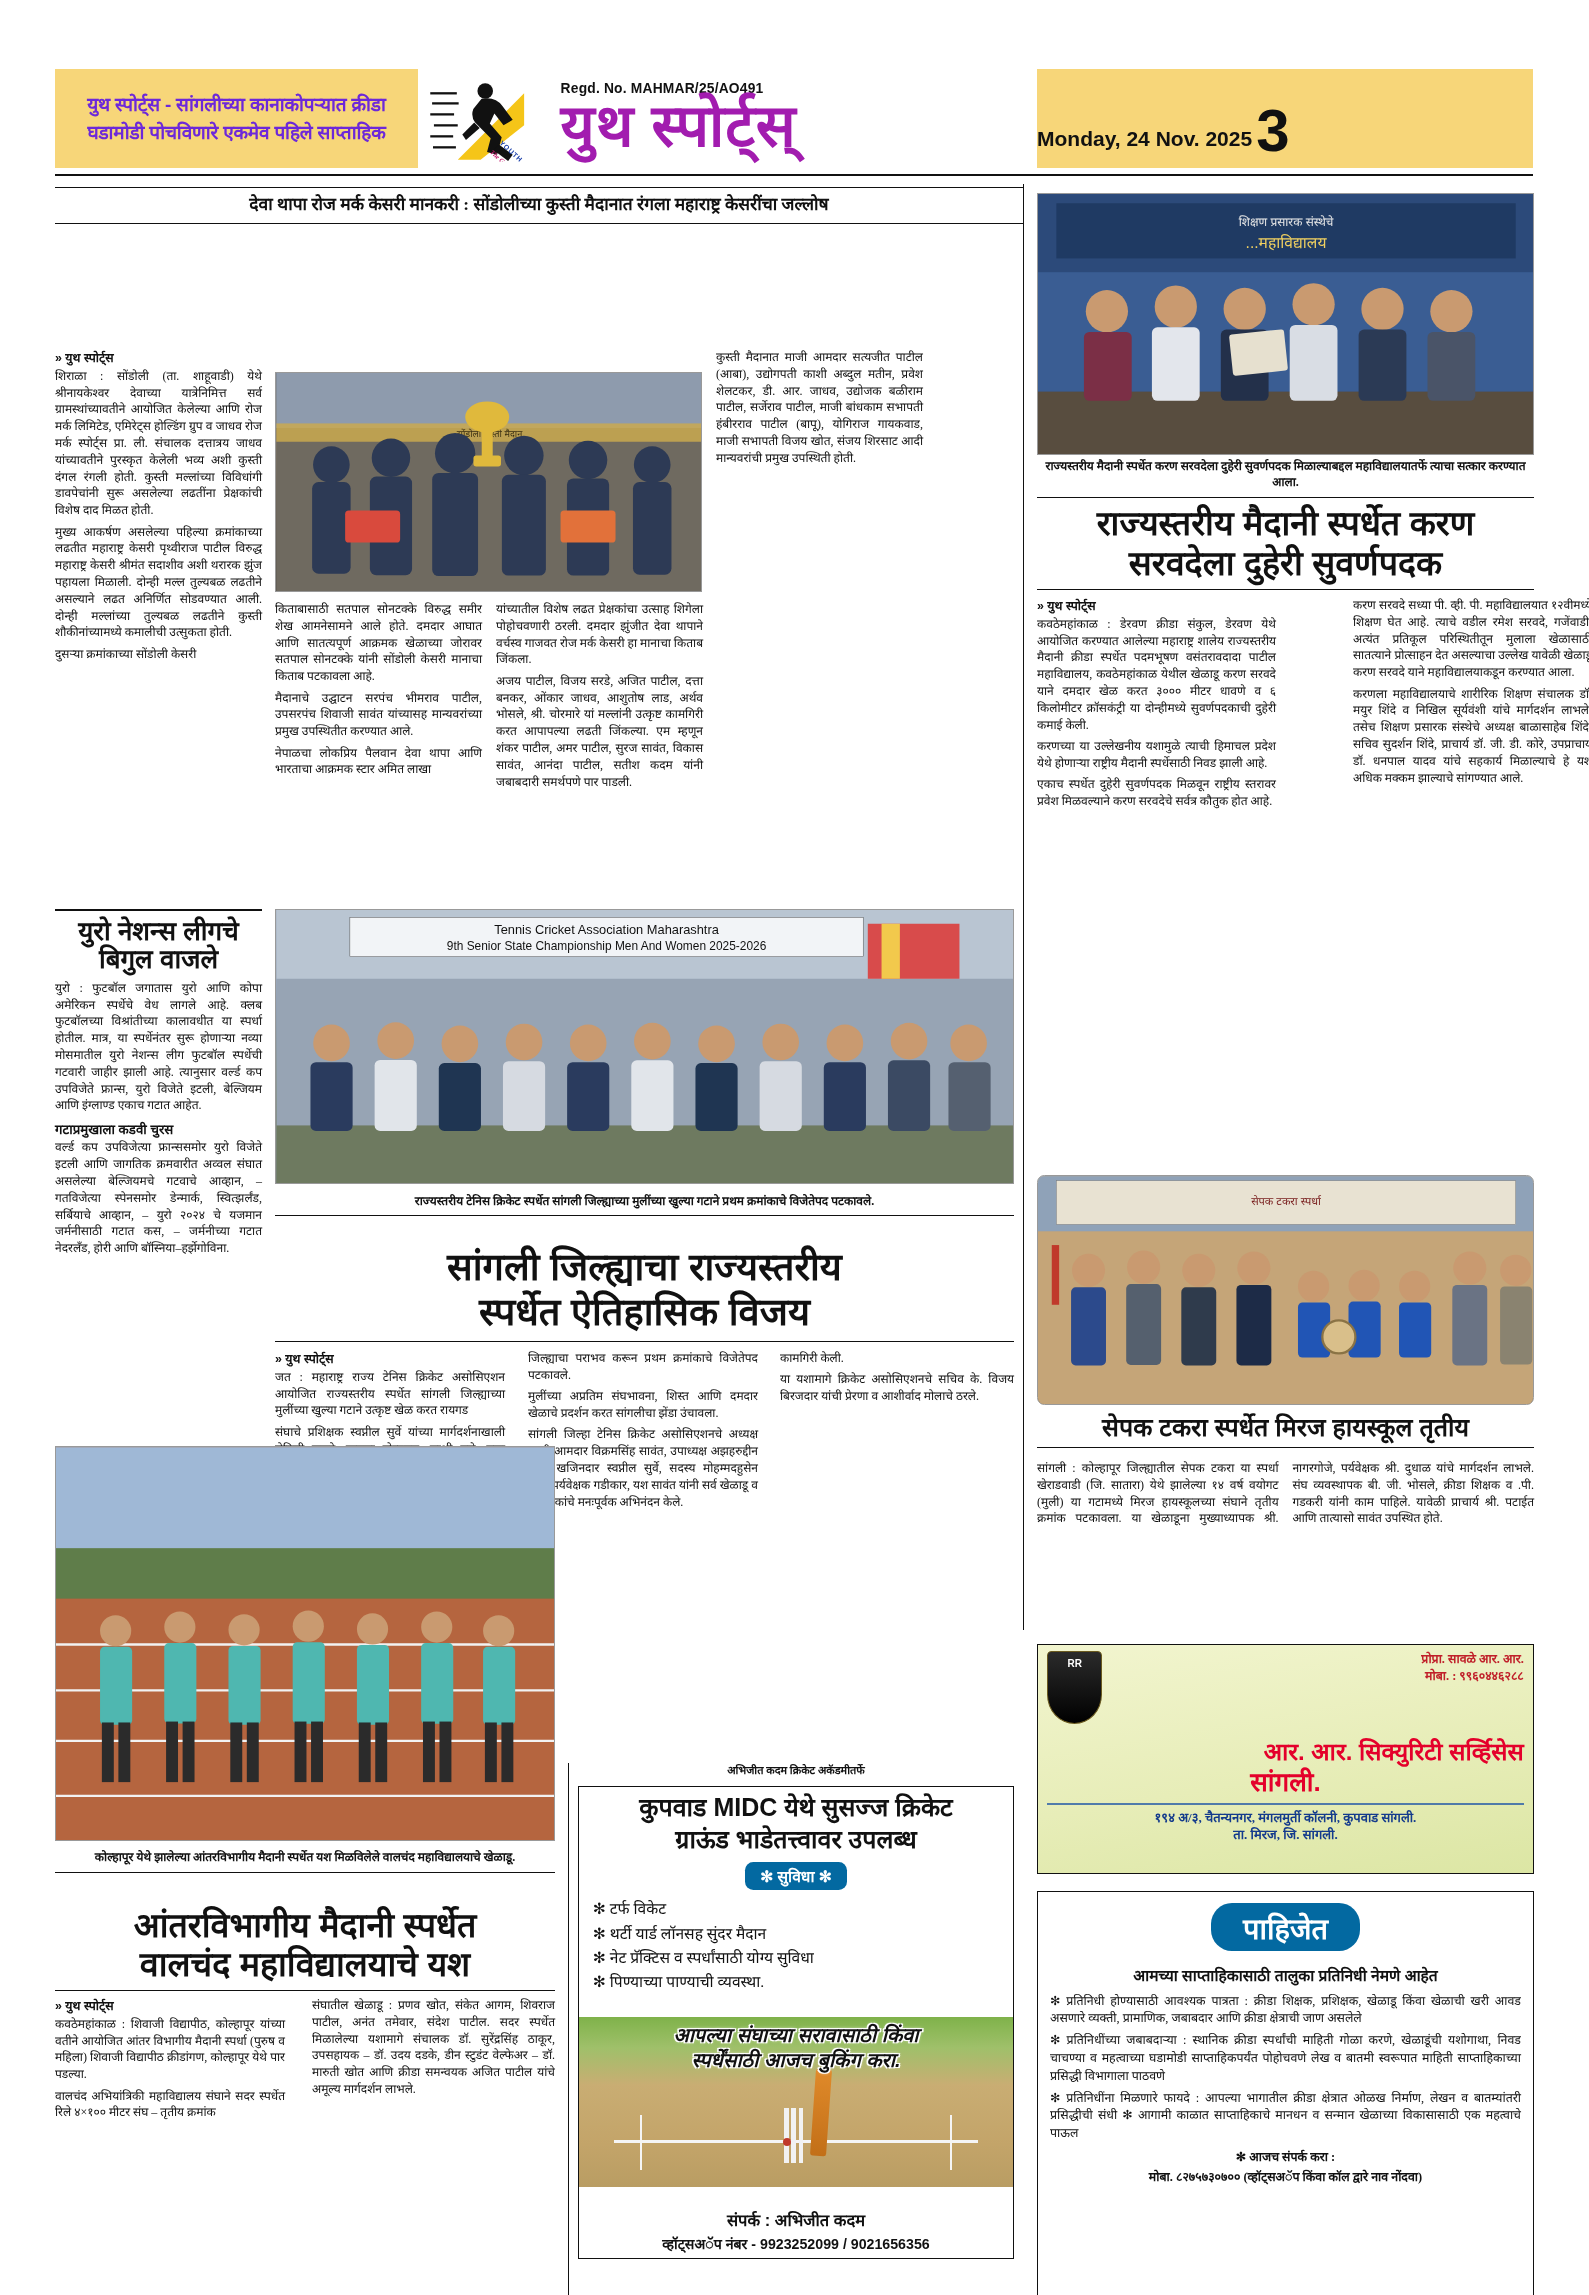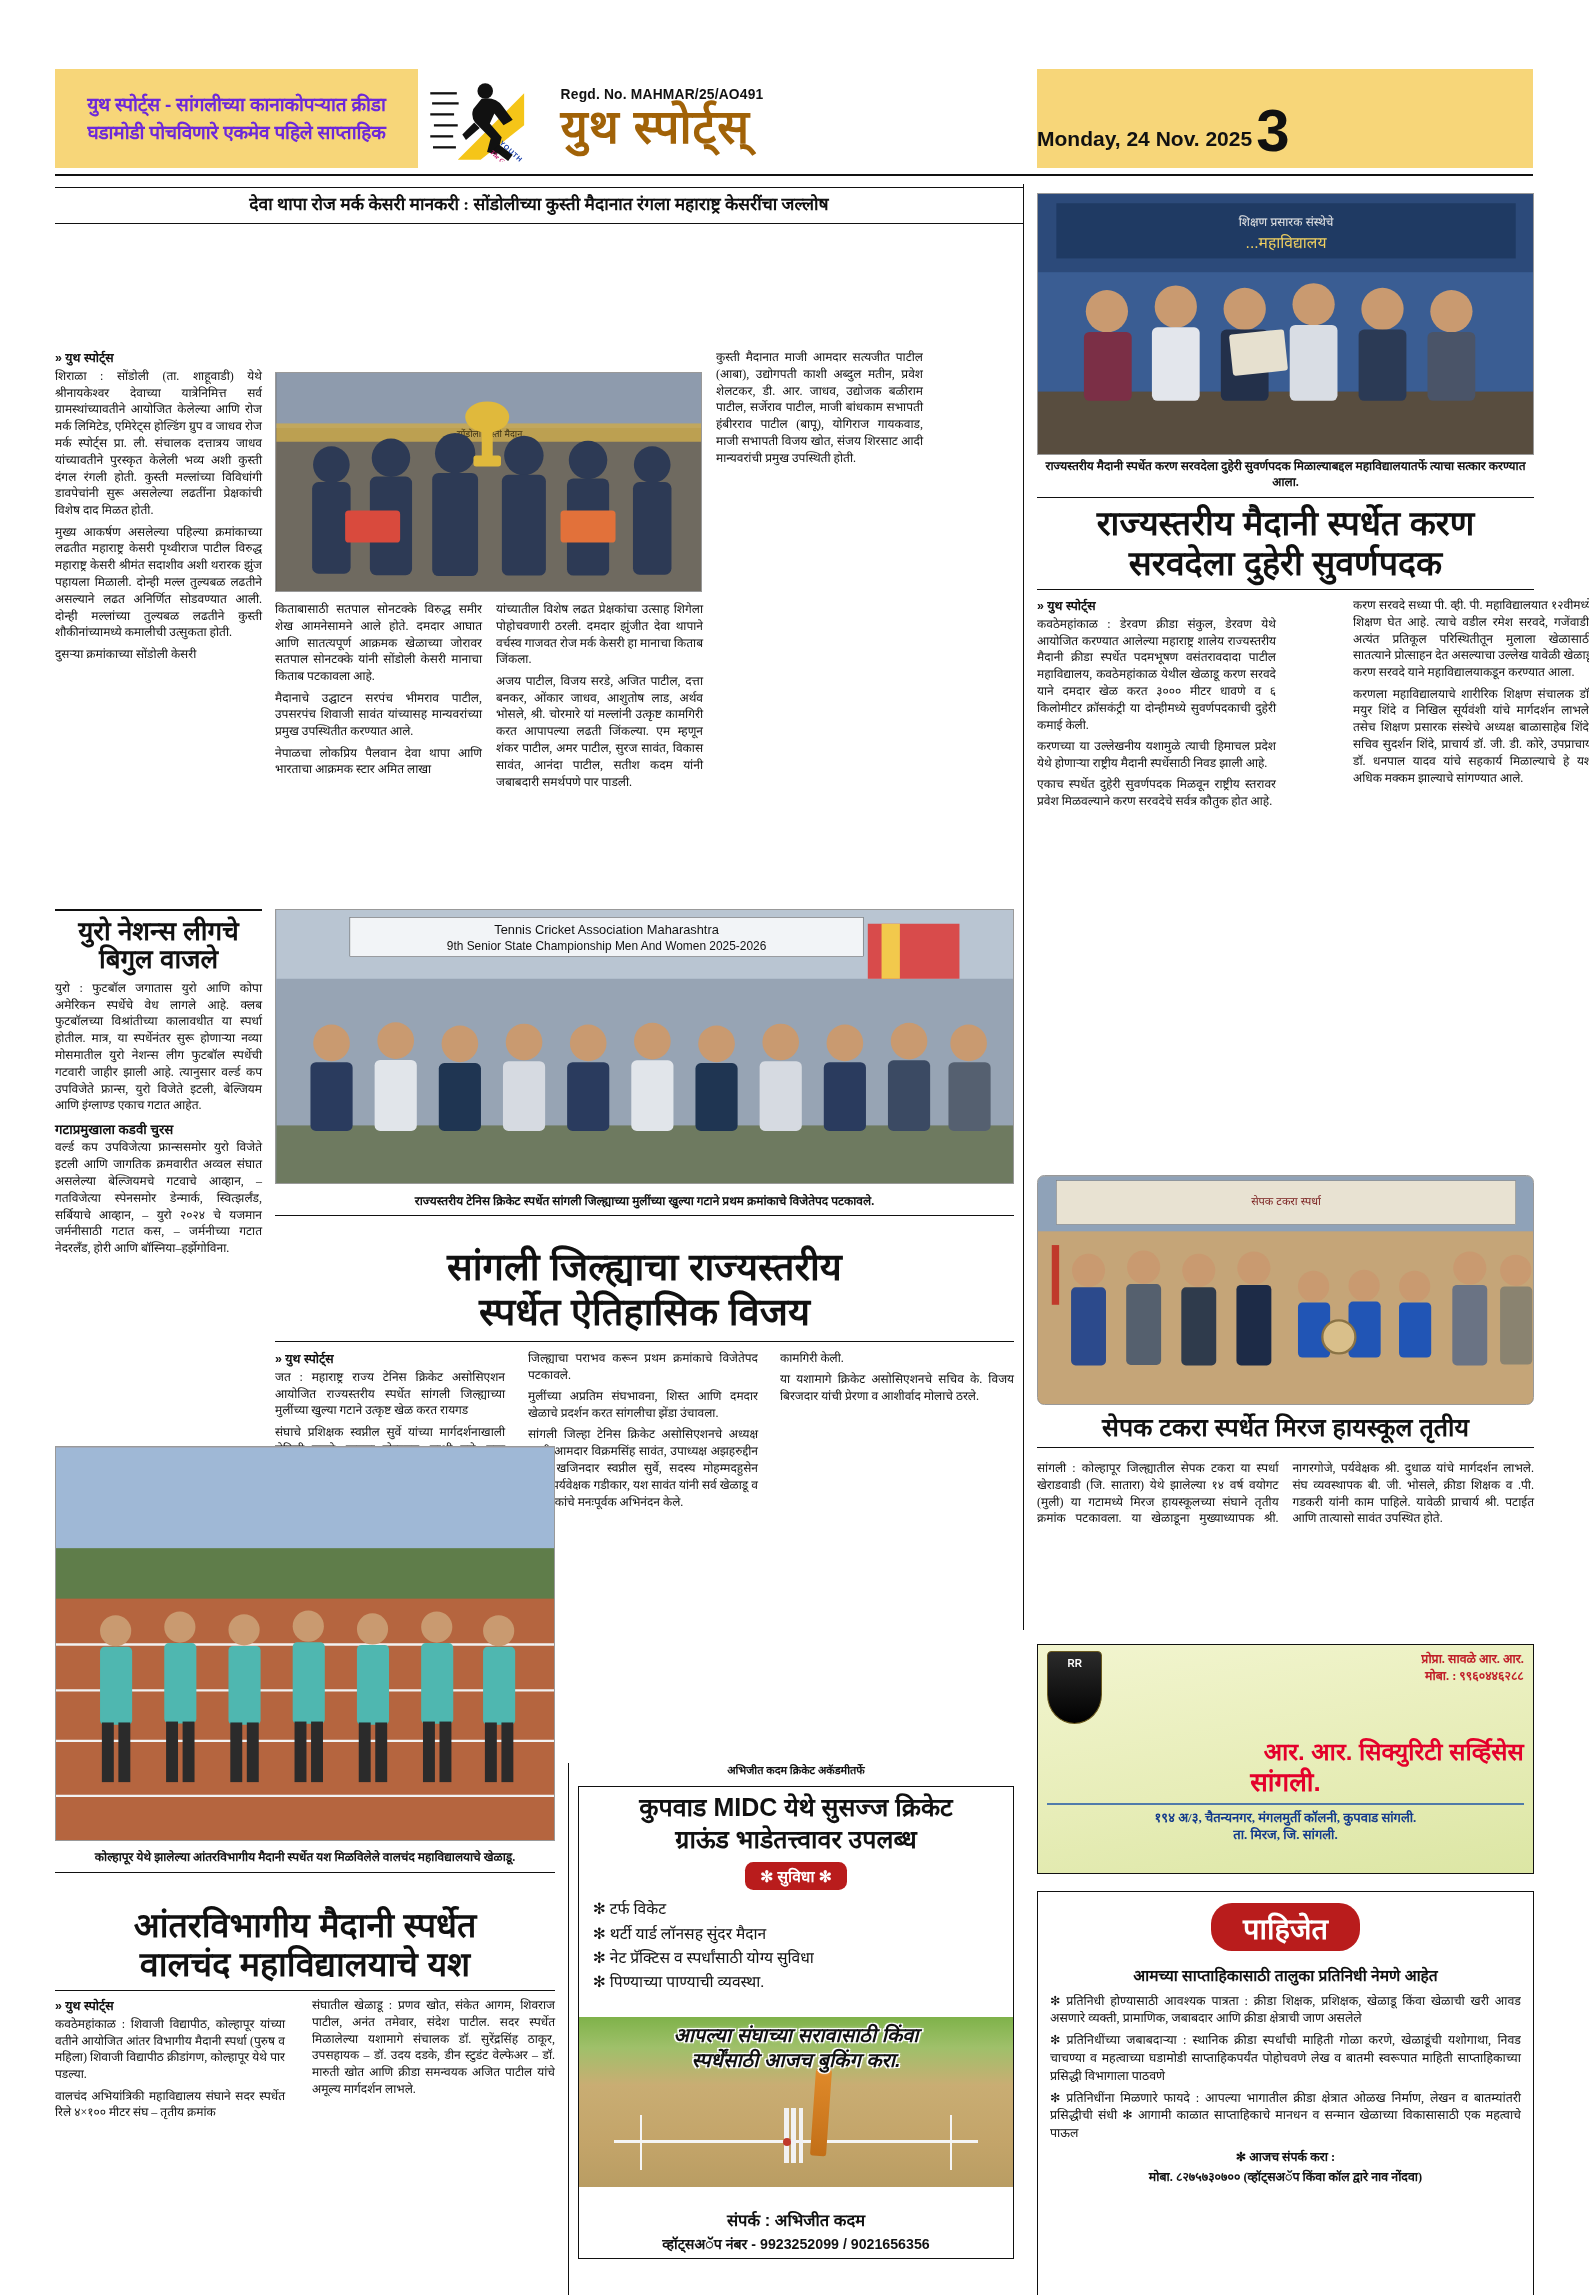--- a/index.html
+++ b/index.html
@@ -71,23 +71,23 @@
   .mh-regd {
     font-family: "Liberation Sans", sans-serif;
     font-size: 13.8px;
     font-weight: bold;
     color: #111;
     margin-bottom: 0.9px;
     letter-spacing: 0.2px;
   }
   .mh-title {
     font-family: "Liberation Sans", sans-serif;
-    font-size: 47px;
-    font-weight: bold;
-    color: #a16207;
+    font-size: 59px;
+    font-weight: bold;
+    color: #a21caf;
     line-height: 1.0;
     letter-spacing: 0.9px;
   }
   .mh-right {
     width: 496px;
     background: #f7d679;
     display: flex;
     align-items: flex-end;
     justify-content: flex-start;
     padding: 0 11px 12px 0;
@@ -177,21 +177,21 @@
     overflow: hidden;
   }
   .ad-title {
     font-family: "Liberation Sans", sans-serif;
     font-weight: bold;
     text-align: center;
     color: #111;
   }
   .pill {
     display: inline-block;
-    background: #b91c1c;
+    background: #0369a1;
     color: #fff;
     font-family: "Liberation Sans", sans-serif;
     font-weight: bold;
     border-radius: 8.3px;
     padding: 2.8px 15.6px;
   }
   .bullet-line {
     font-family: "Liberation Serif", serif;
     font-size: 15.6px;
     color: #111;

